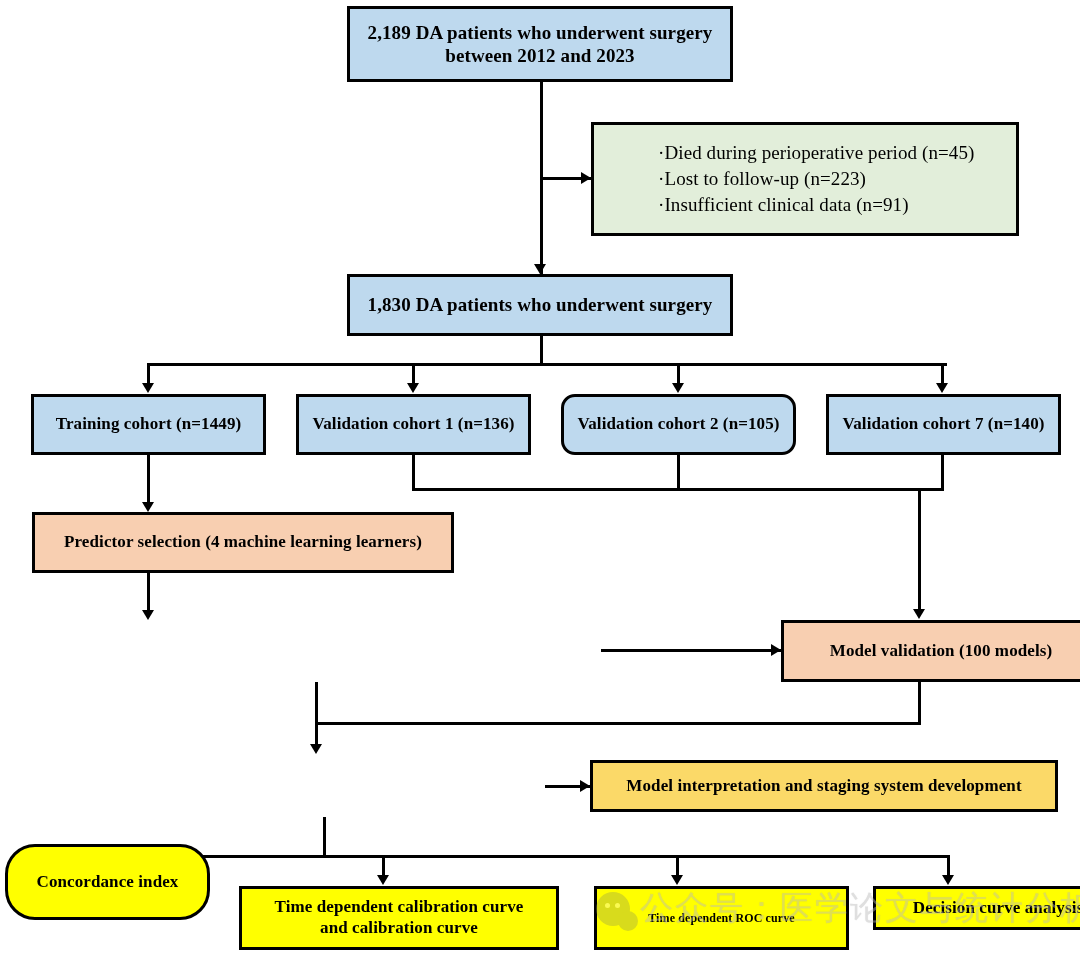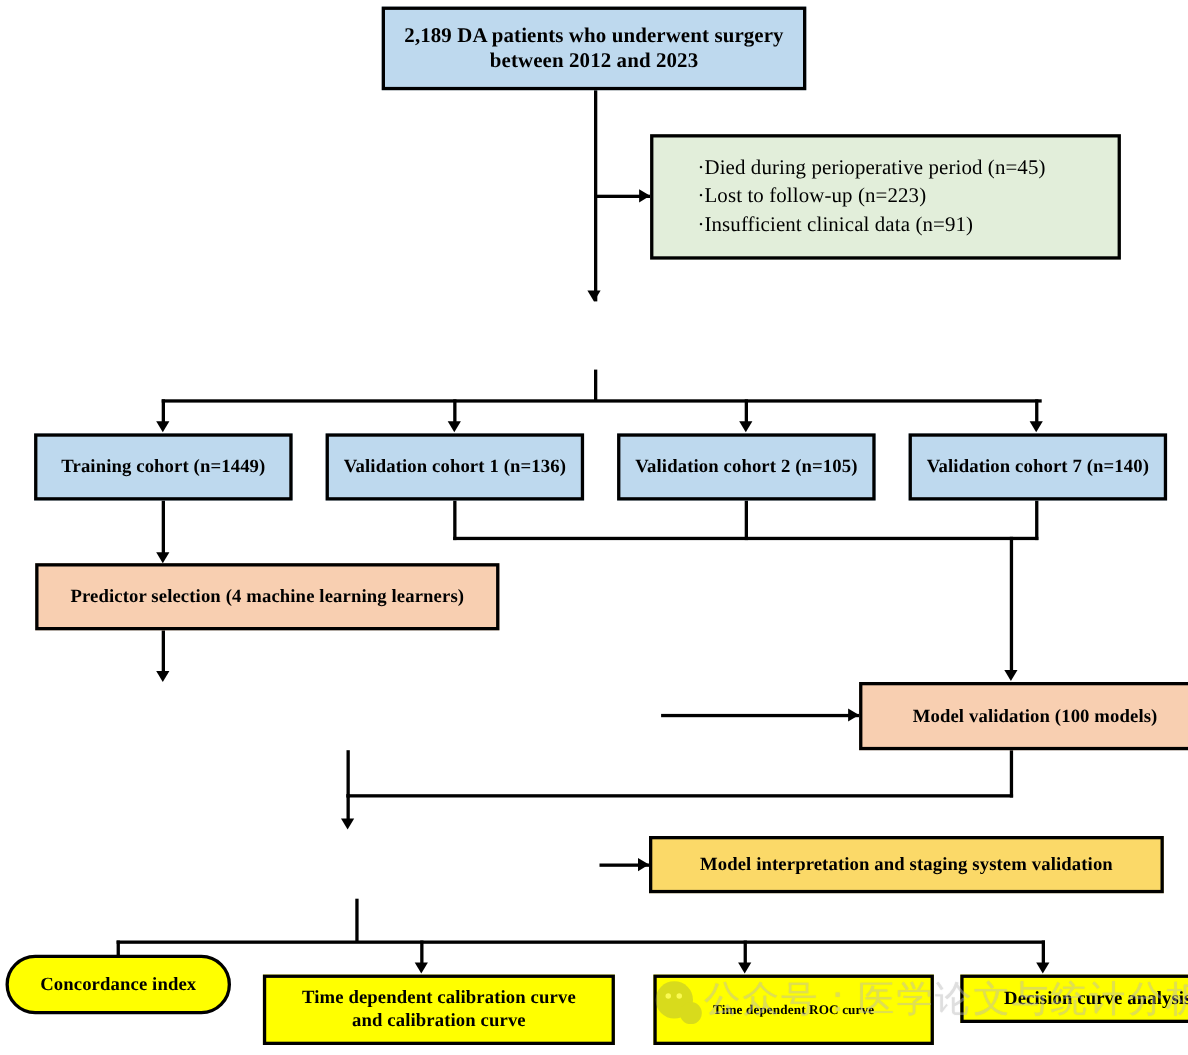--- a/index.html
+++ b/index.html
@@ -103,57 +103,60 @@
 <body>
 
 <div id="canvas">
 
   <div class="box blue" style="left:347px;top:6px;width:386px;height:76px;font-size:19px;">
     <span class="txt">2,189 DA patients who underwent surgery
 between 2012 and 2023</span>
   </div>
 
   <div class="box green" style="left:591px;top:122px;width:428px;height:114px;font-size:19px;justify-content:flex-start;">
-    <span class="txt" style="padding-left:40px;">·Died during perioperative period (n=45)
+    <span class="txt" style="padding-left:40px;margin-left:24px;">·Died during perioperative period (n=45)
 ·Lost to follow-up (n=223)
 ·Insufficient clinical data (n=91)</span>
   </div>
 
+  <div class="box blue" style="left:347px;top:274px;width:386px;height:62px;font-size:19px;">
+    <span class="txt">1,830 DA patients who underwent surgery</span>
+  </div>
 
   <div class="box blue" style="left:31px;top:394px;width:235px;height:61px;font-size:17px;">
     <span class="txt">Training cohort (n=1449)</span>
   </div>
 
   <div class="box blue" style="left:296px;top:394px;width:235px;height:61px;font-size:17px;">
     <span class="txt">Validation cohort 1 (n=136)</span>
   </div>
 
-  <div class="box blue" style="left:561px;top:394px;width:235px;height:61px;font-size:17px;">
+  <div class="box blue" style="left:561px;top:394px;width:235px;height:61px;font-size:17px;border-radius:14px;">
     <span class="txt">Validation cohort 2 (n=105)</span>
   </div>
 
   <div class="box blue" style="left:826px;top:394px;width:235px;height:61px;font-size:17px;">
     <span class="txt">Validation cohort 7 (n=140)</span>
   </div>
 
   <div class="box peach" style="left:32px;top:512px;width:422px;height:61px;font-size:17px;">
     <span class="txt">Predictor selection (4 machine learning learners)</span>
   </div>
 
 
   <div class="box peach" style="left:781px;top:620px;width:320px;height:62px;font-size:17px;">
     <span class="txt">Model validation (100 models)</span>
   </div>
 
 
   <div class="box amber" style="left:590px;top:760px;width:468px;height:52px;font-size:17px;">
-    <span class="txt">Model interpretation and staging system validation</span>
-  </div>
-
-  <div class="box yellow" style="left:5px;top:868px;width:205px;height:54px;font-size:17px;border-radius:30px;">
+    <span class="txt">Model interpretation and staging system development</span>
+  </div>
+
+  <div class="box yellow" style="left:5px;top:844px;width:205px;height:76px;font-size:17px;border-radius:30px;">
     <span class="txt">Concordance index</span>
   </div>
 
   <div class="box yellow" style="left:239px;top:886px;width:320px;height:64px;font-size:17px;">
     <span class="txt">Time dependent calibration curve
 and calibration curve</span>
   </div>
 
   <div class="box yellow" style="left:554px;top:886px;width:255px;height:64px;font-size:12px;margin-left:40px;">
     <span class="txt">Time dependent ROC curve</span>

